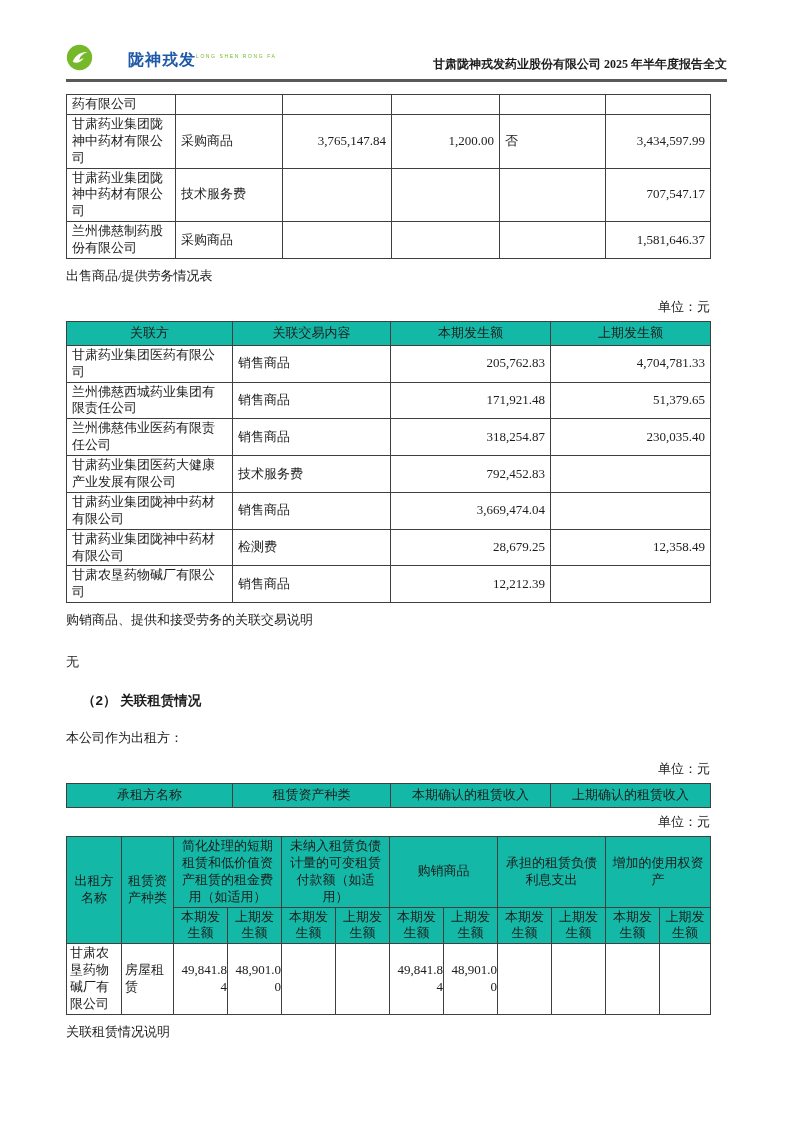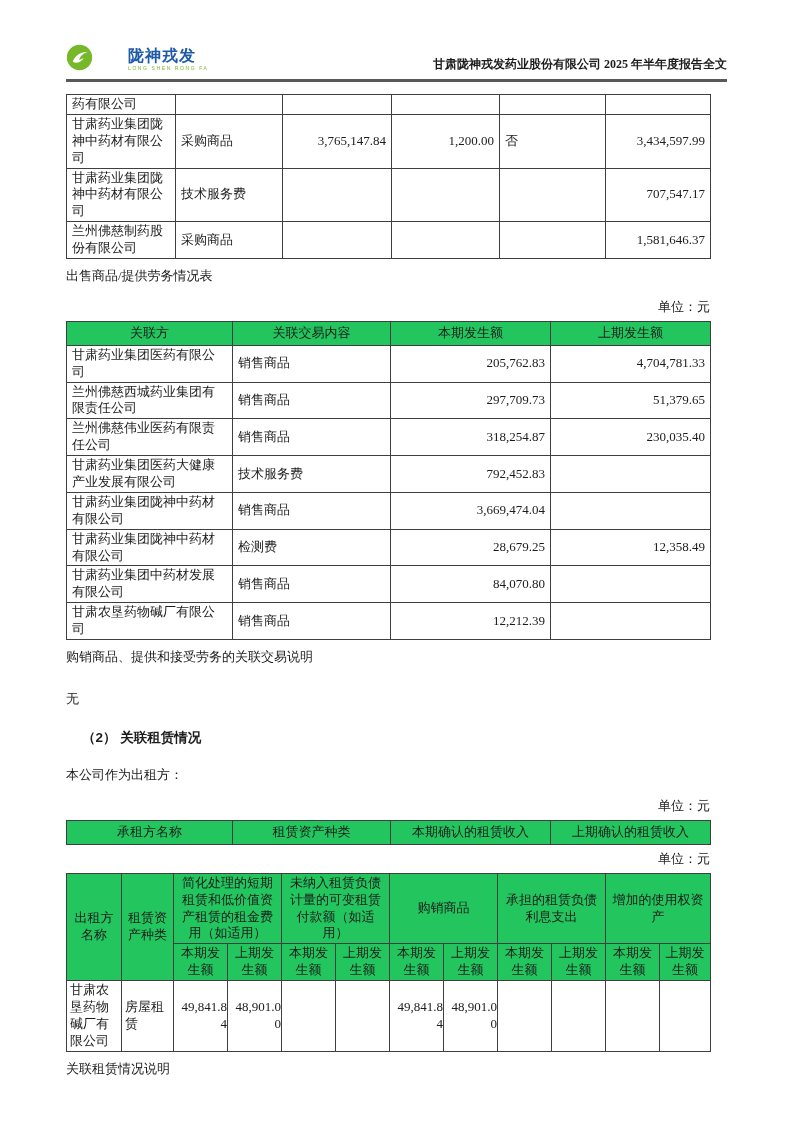--- a/index.html
+++ b/index.html
@@ -5,35 +5,35 @@
   html,body{margin:0;padding:0;}
   body{
     width:793px;height:1122px;background:#ffffff;
     font-family:"Liberation Serif","DejaVu Serif",serif;
     color:#1c1c1c;font-size:13px;overflow:hidden;
   }
   .content{padding:44px 66px 0 66px;width:661px;}
   
   .doc-header{display:flex;justify-content:space-between;align-items:flex-end;}
   .logo{display:flex;align-items:center;gap:5px;}
-  .logo-texts{display:flex;flex-direction:column;line-height:1;padding-left:30px;}
+  .logo-texts{display:flex;flex-direction:row;line-height:1;padding-left:30px;}
   .brand-cn{color:#1f5aa8;font-weight:bold;font-size:16px;letter-spacing:1px;font-family:"Liberation Sans",sans-serif;}
   .brand-en{color:#76b82a;font-size:5px;letter-spacing:1.6px;margin-top:2px;font-family:"Liberation Sans",sans-serif;}
   .doc-title{font-size:12px;font-weight:600;padding-bottom:2px;}
   .header-rule{height:3px;background:#595959;margin-top:4px;}
   
   .label{margin-top:9px;line-height:1.3;}
   .unit{margin-top:5px;margin-bottom:5px;width:644px;text-align:right;}
   .none-text{margin-top:24px;}
   .sub-heading{margin-top:21px;margin-left:16px;font-weight:bold;font-size:13.5px;font-family:"Liberation Sans",sans-serif;}
   .spaced{margin-top:20px;}
   
   table{border-collapse:collapse;table-layout:fixed;width:644px;font-size:13px;line-height:1.3;margin-top:1px;}
   td,th{border:1px solid #3f3f3f;padding:1px 5px;vertical-align:middle;word-break:break-word;overflow:hidden;}
-  th{background:#22c55e;font-weight:normal;text-align:center;padding:3px 3px;}
+  th{background:#14b8a6;font-weight:normal;text-align:center;padding:3px 3px;}
   td.num{text-align:right;word-break:break-all;}
   td.txt{text-align:left;}
   .t4 td,.t4 th{padding:1px 3px;}
   .t4 td.num{padding-right:0;}
 </style>
 </head>
 <body>
 
 <div class="content">
 
@@ -118,21 +118,21 @@
     </tr>
     <tr>
       <td class="txt">甘肃药业集团医药有限公司</td>
       <td class="txt">销售商品</td>
       <td class="num">205,762.83</td>
       <td class="num">4,704,781.33</td>
     </tr>
     <tr>
       <td class="txt">兰州佛慈西城药业集团有限责任公司</td>
       <td class="txt">销售商品</td>
-      <td class="num">297,709.73</td>
+      <td class="num">171,921.48</td>
       <td class="num">51,379.65</td>
     </tr>
     <tr>
       <td class="txt">兰州佛慈伟业医药有限责任公司</td>
       <td class="txt">销售商品</td>
       <td class="num">318,254.87</td>
       <td class="num">230,035.40</td>
     </tr>
     <tr>
       <td class="txt">甘肃药业集团医药大健康产业发展有限公司</td>
@@ -144,26 +144,20 @@
       <td class="txt">甘肃药业集团陇神中药材有限公司</td>
       <td class="txt">销售商品</td>
       <td class="num">3,669,474.04</td>
       <td class="num"></td>
     </tr>
     <tr>
       <td class="txt">甘肃药业集团陇神中药材有限公司</td>
       <td class="txt">检测费</td>
       <td class="num">28,679.25</td>
       <td class="num">12,358.49</td>
-    </tr>
-    <tr>
-      <td class="txt">甘肃药业集团中药材发展有限公司</td>
-      <td class="txt">销售商品</td>
-      <td class="num">84,070.80</td>
-      <td class="num"></td>
     </tr>
     <tr>
       <td class="txt">甘肃农垦药物碱厂有限公司</td>
       <td class="txt">销售商品</td>
       <td class="num">12,212.39</td>
       <td class="num"></td>
     </tr>
   </tbody>
     </table>
 

